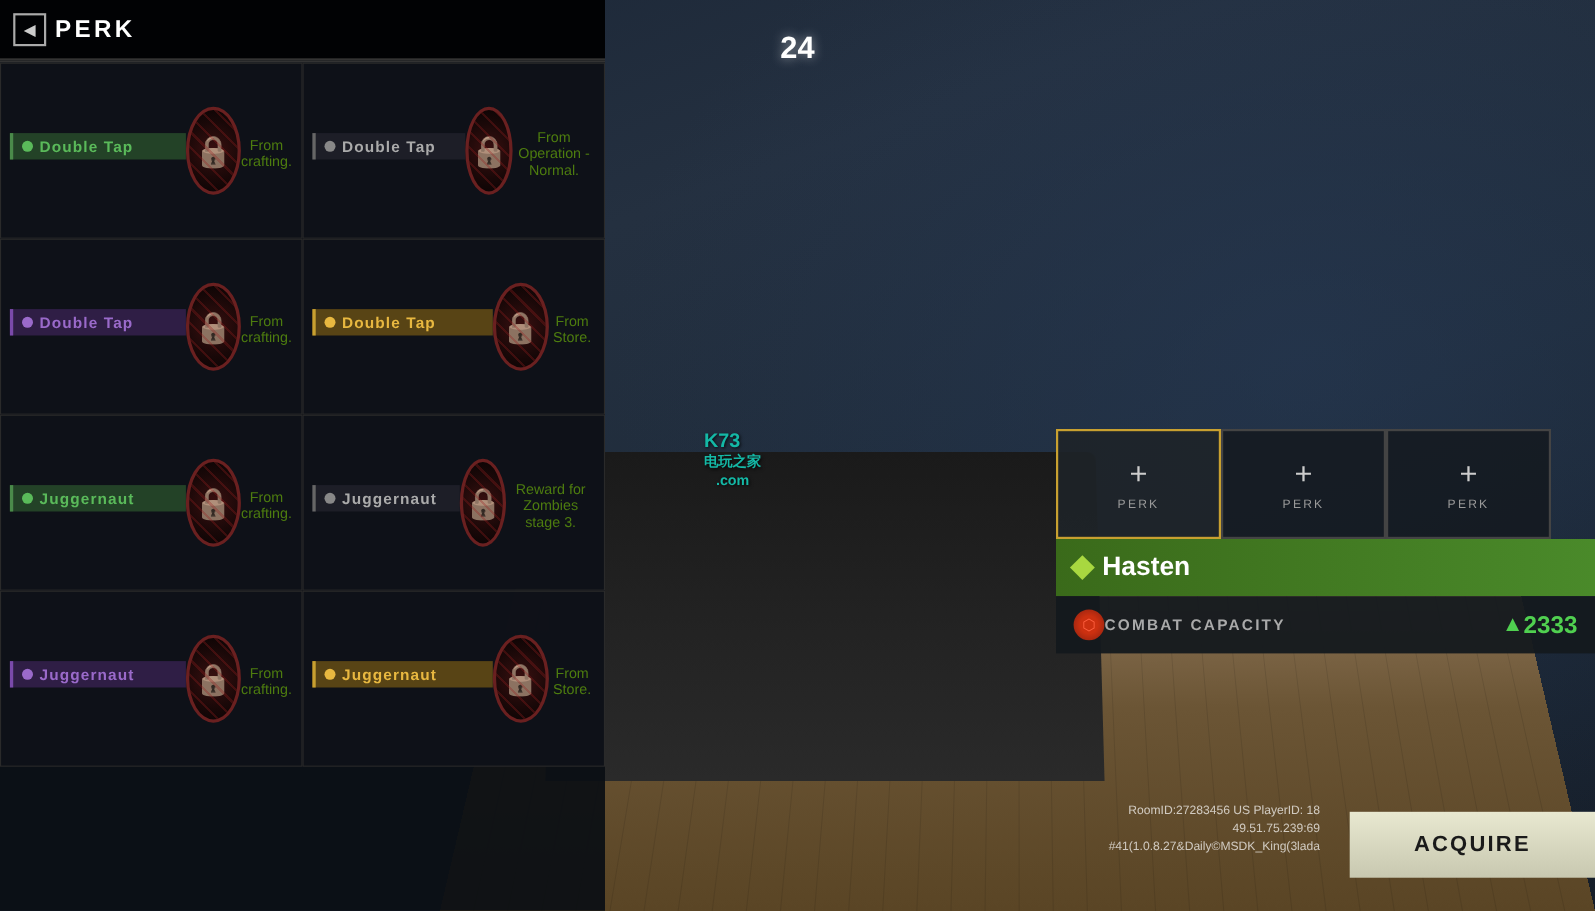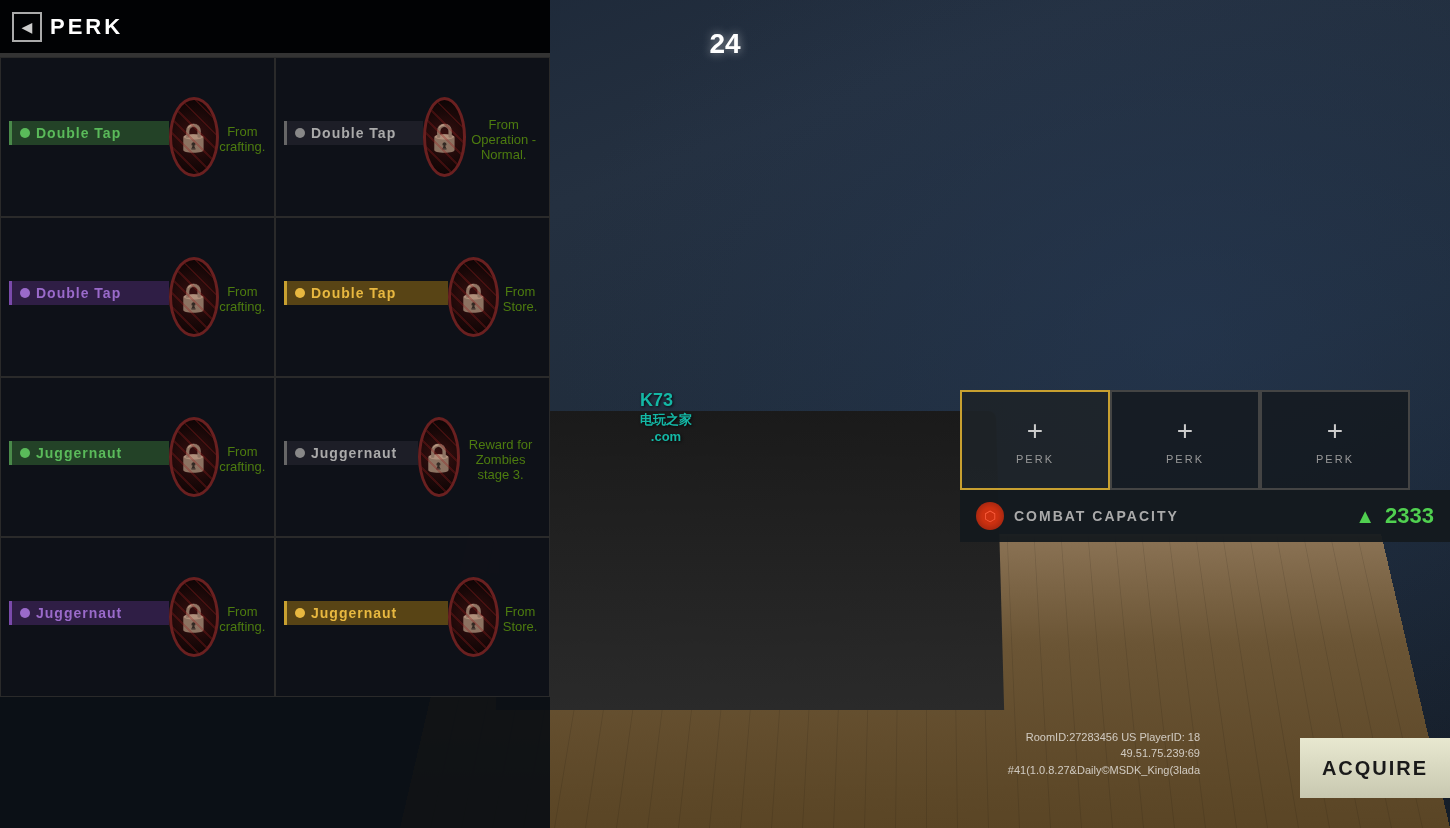--- a/index.html
+++ b/index.html
@@ -357,21 +357,20 @@
       font-size: 24px;
       font-weight: bold;
     }
 
     
     .combat-bar {
       background: rgba(20, 25, 30, 0.95);
       padding: 12px 16px;
       display: flex;
       align-items: center;
-      gap: 10px;
     }
 
     .combat-icon {
       width: 28px;
       height: 28px;
       background: radial-gradient(circle, #cc3010 40%, #882010 100%);
       border-radius: 50%;
       display: flex;
       align-items: center;
       justify-content: center;
@@ -401,21 +400,21 @@
       color: #50d050;
       font-size: 22px;
       font-weight: bold;
     }
 
     
     .acquire-btn {
       position: absolute;
       bottom: 30px;
       right: 0;
-      width: 150px;
+      width: 223px;
       height: 60px;
       background: linear-gradient(180deg, #e8e8d0 0%, #c8c8b0 100%);
       border: none;
       display: flex;
       align-items: center;
       justify-content: center;
       z-index: 60;
     }
 
     .acquire-label {
@@ -543,20 +542,24 @@
     <div class="perk-slot">
       <span class="plus-icon">+</span>
       <span class="slot-label">PERK</span>
     </div>
     <div class="perk-slot">
       <span class="plus-icon">+</span>
       <span class="slot-label">PERK</span>
     </div>
   </div>
 
+  <div class="hasten-bar">
+    <div class="hasten-diamond"></div>
+    <span class="hasten-name">Hasten</span>
+  </div>
 
   <div class="combat-bar">
     <div class="combat-icon"></div>
     <span class="combat-label">COMBAT CAPACITY</span>
     <span class="combat-arrow">▲</span>
     <span class="combat-value">2333</span>
   </div>
 </div>
 
 <div class="acquire-btn">

